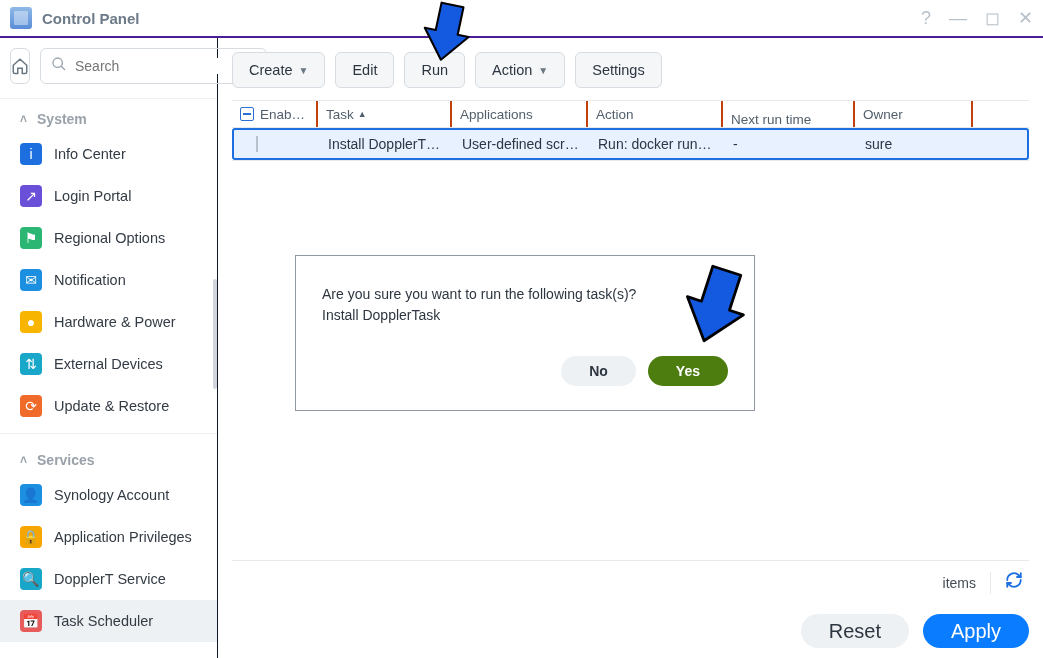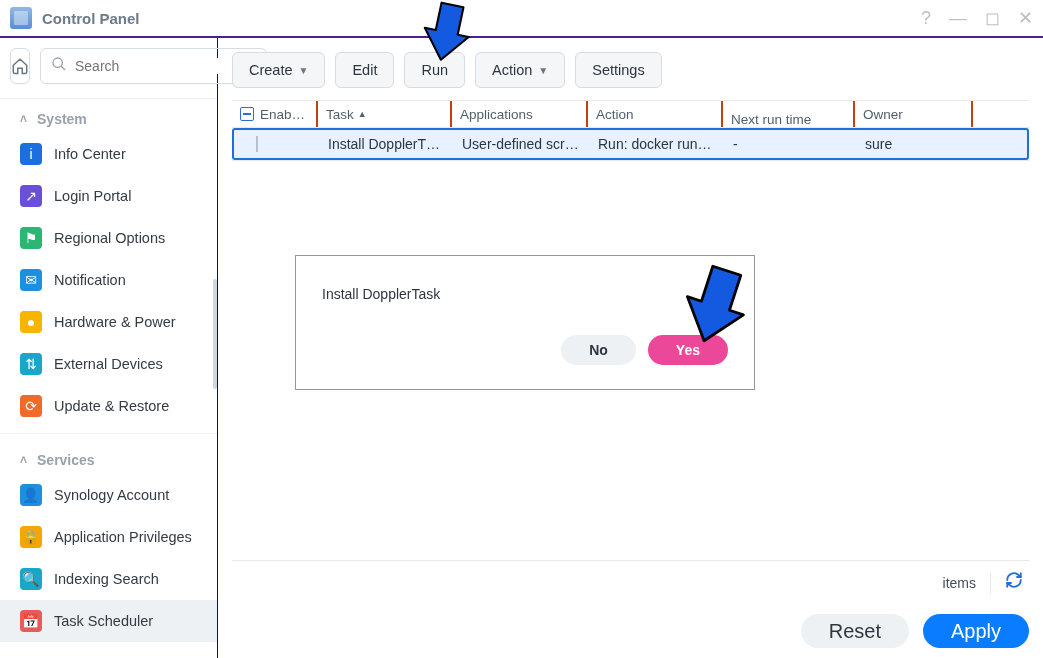--- a/index.html
+++ b/index.html
@@ -74,21 +74,21 @@
 .pill { height:34px; padding:0 28px; border-radius:18px; font-size:20px; display:flex; align-items:center; cursor:pointer; }
 .pill.secondary { background:#eef1f4; color:#2d3640; }
 .pill.primary { background:#0a7cff; color:#fff; }
 
 
 .dialog { position:absolute; left:295px; top:255px; width:460px; background:#fff; border:1px solid #8f98a3; padding:28px 26px 24px 26px; }
 .dialog p { font-size:14px; color:#2d3640; line-height:1.5; }
 .dialog .btns { display:flex; justify-content:flex-end; gap:12px; margin-top:30px; }
 .dlg-btn { height:30px; padding:0 28px; border-radius:16px; font-size:14px; display:flex; align-items:center; cursor:pointer;font-weight:bold; }
 .dlg-btn.no { background:#eef1f4; color:#2d3640; }
-.dlg-btn.yes { background:#ec4899; color:#fff; }
+.dlg-btn.yes { background:#4d7c0f; color:#fff; }
 
 
 .arrow { position:absolute; pointer-events:none; }
 .arrow svg path { fill:#145ae0; stroke:#000; stroke-width:3; stroke-linejoin:round; }
 
 .ellipsis { overflow:hidden; white-space:nowrap; text-overflow:ellipsis; }
 </style>
 </head>
 <body>
 
@@ -166,21 +166,21 @@
           <div class="side-item">
             <span class="ic" style="background: rgb(29, 143, 224);">👤</span>
             <span>Synology Account</span>
           </div>
           <div class="side-item">
             <span class="ic" style="background: rgb(247, 165, 0);">🔒</span>
             <span>Application Privileges</span>
           </div>
           <div class="side-item">
             <span class="ic" style="background: rgb(24, 166, 201);">🔍</span>
-            <span>Indexing Search</span>
+            <span>DopplerT Service</span>
           </div>
           <div class="side-item active">
             <span class="ic" style="background: rgb(232, 91, 91);">📅</span>
             <span>Task Scheduler</span>
           </div>
         </div>
     </div>
 
     <div class="main">
 
@@ -260,20 +260,21 @@
           <div class="pill primary">
             <span>Apply</span>
           </div>
         </div>
       </div>
 
     </div>
   </div>
 
   <div class="dialog">
+    <p>Are you sure you want to run the following task(s)?</p>
     <p>Install DopplerTask</p>
     <div class="btns">
       <div class="dlg-btn no">
         <span>No</span>
       </div>
       <div class="dlg-btn yes">
         <span>Yes</span>
       </div>
     </div>
   </div>

